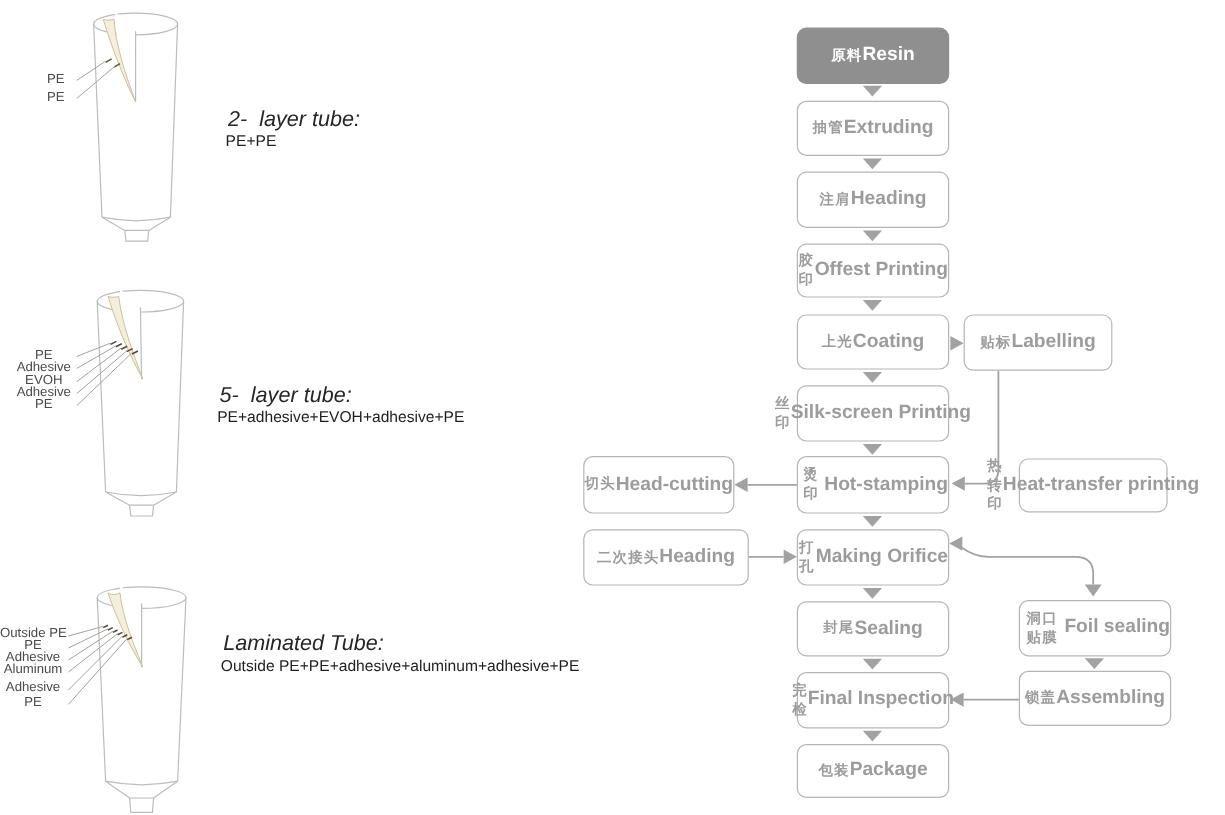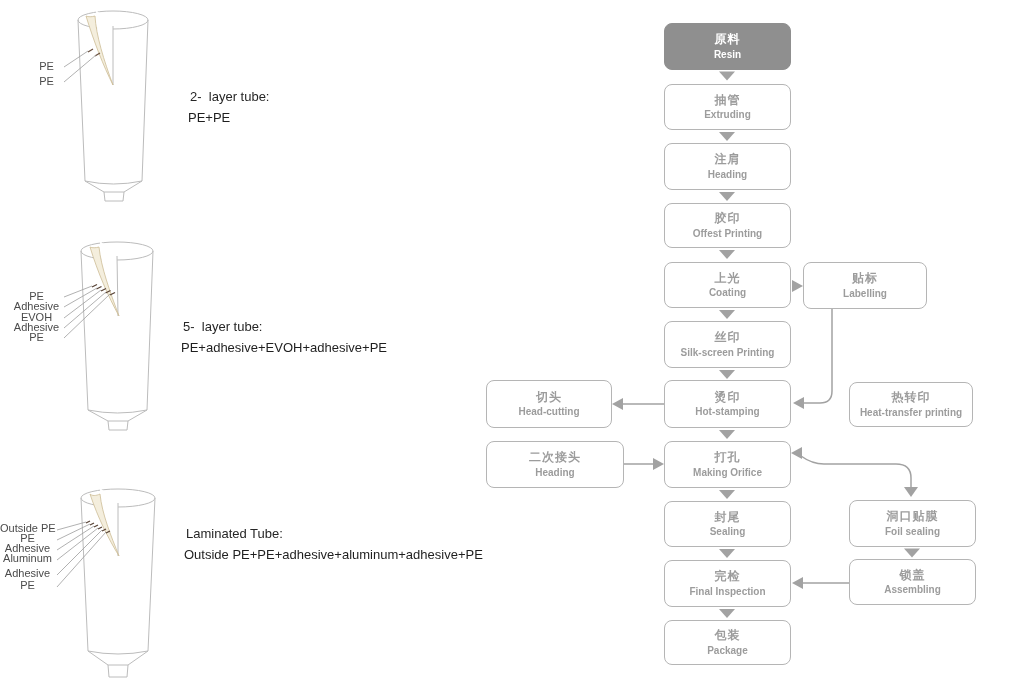--- a/index.html
+++ b/index.html
@@ -4,31 +4,31 @@
 <style>
   html,body{margin:0;padding:0;background:#fff;}
   .stage{
     position:relative;width:1021px;height:679px;background:#ffffff;overflow:hidden;
     font-family:"Liberation Sans","DejaVu Sans",sans-serif;
   }
   .stage svg.overlay{position:absolute;left:0;top:0;z-index:1;}
   .node{
     position:absolute;z-index:2;box-sizing:border-box;background:#ffffff;
     border:1.5px solid #b5b5b5;border-radius:8px;
-    display:flex;flex-direction:column;align-items:center;justify-content:center;
+    display:flex;flex-direction:row;align-items:center;justify-content:center;
     color:#9c9c9c;font-weight:bold;text-align:center;line-height:1.3;
   }
   .node .zh{font-size:12px;letter-spacing:1px;}
-  .node .en{font-size:10px;white-space:nowrap;text-align:right;}
+  .node .en{font-size:16px;white-space:nowrap;text-align:right;}
   .node--start{background:#8f8f8f;border-color:#8f8f8f;color:#ffffff;}
   .tube-label{
     position:absolute;z-index:2;font-size:11px;color:#4a4a4a;text-align:center;
     line-height:1;white-space:nowrap;
   }
-  .fig-title{position:absolute;z-index:2;font-size:13px;color:#262626;white-space:pre;}
+  .fig-title{position:absolute;z-index:2;font-size:18px;color:#262626;white-space:pre;font-style:italic;}
   .fig-comp{position:absolute;z-index:2;font-size:13px;color:#1f1f1f;white-space:pre;}
 </style>
 </head>
 <body>
 
 <div class="stage">
 
   <svg class="overlay" width="1021" height="679" viewBox="0 0 1021 679">
 
     <g fill="none" stroke="#bcbcbc" stroke-width="1">

